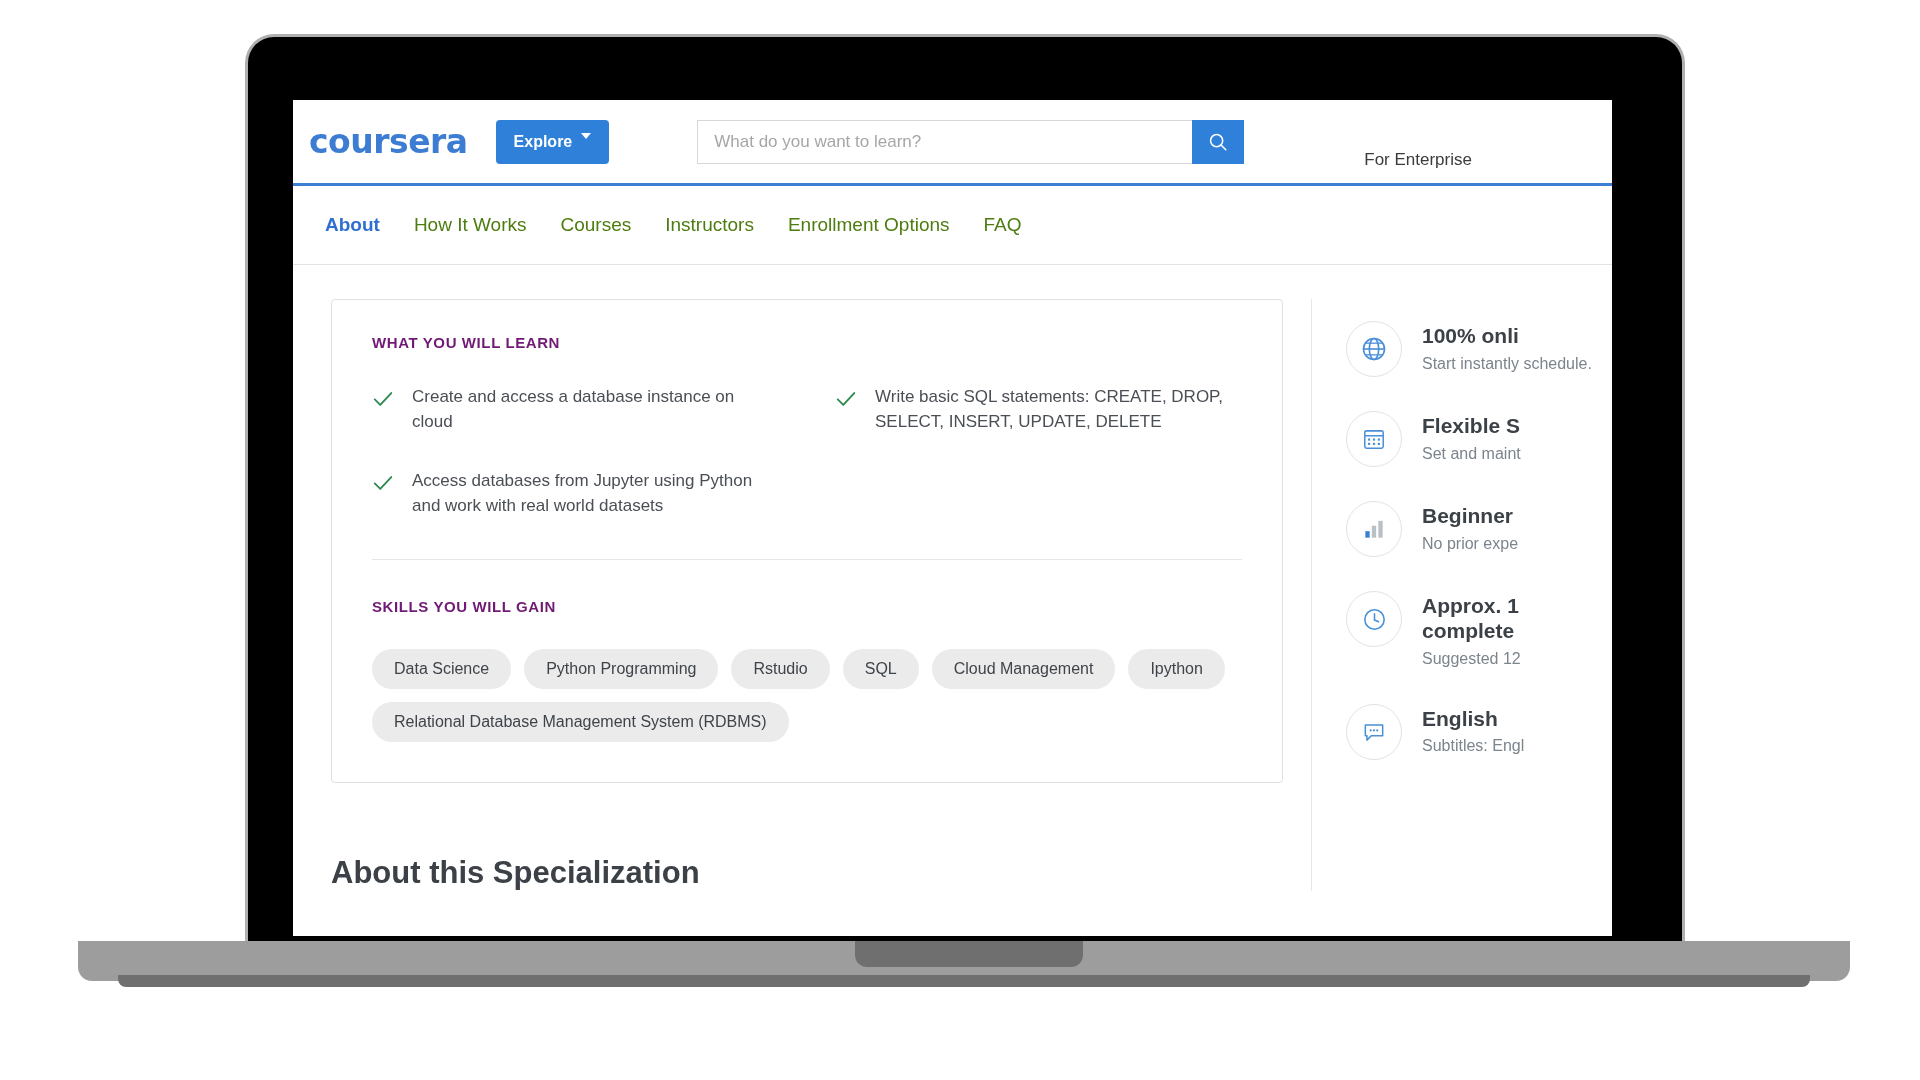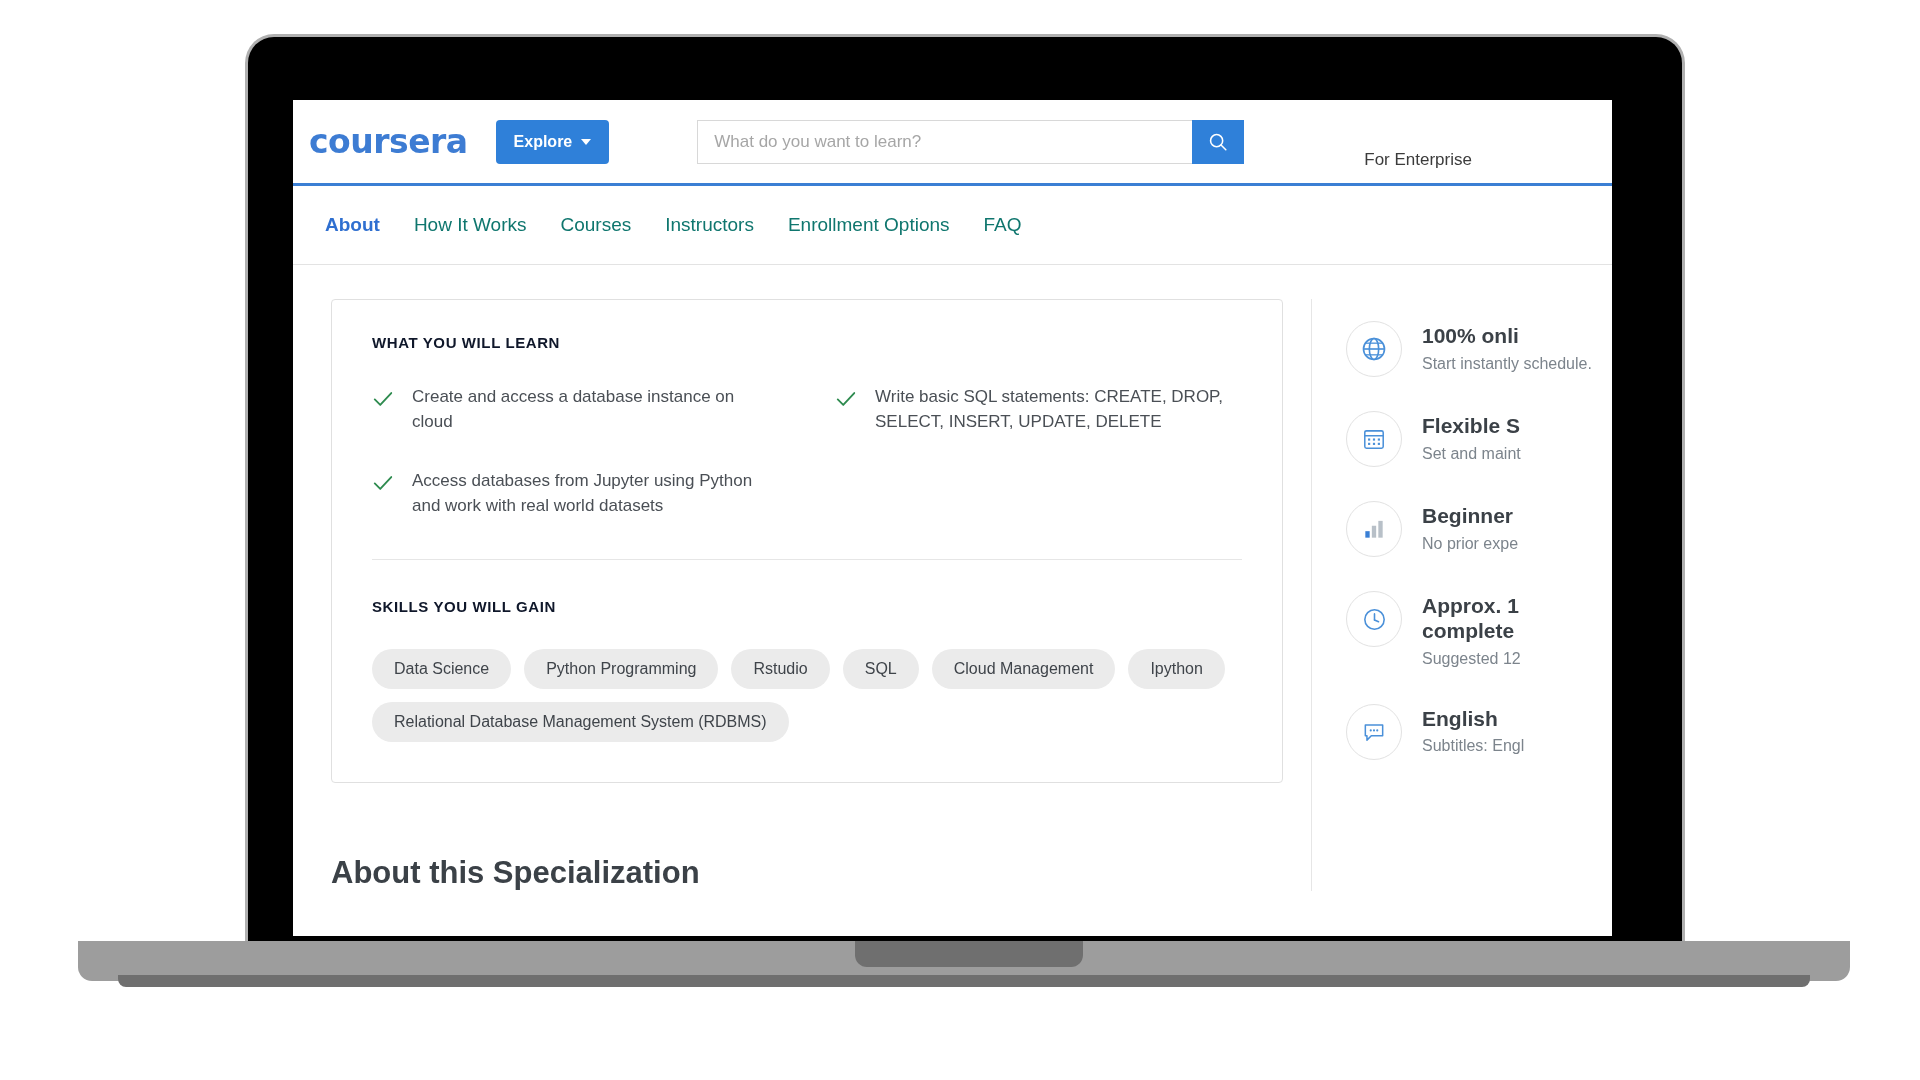--- a/index.html
+++ b/index.html
@@ -81,21 +81,20 @@
 
   #explore-button {
     background: #2f80d9;
     color: #ffffff;
     font-size: 16px;
     font-weight: 700;
     border: none;
     border-radius: 4px;
     padding: 13px 18px;
     display: flex;
-    align-items: center;
     gap: 9px;
     cursor: pointer;
     white-space: nowrap;
   }
   .chev {
     width: 0; height: 0;
     border-left: 5px solid transparent;
     border-right: 5px solid transparent;
     border-top: 6px solid #ffffff;
     display: inline-block;
@@ -143,21 +142,21 @@
   #sub-nav {
     height: 79px;
     border-bottom: 1px solid #e3e3e3;
     display: flex;
     align-items: center;
     padding-left: 32px;
     gap: 34px;
   }
   .nav-tab {
     font-size: 19px;
-    color: #0f766e;
+    color: #4d7c0f;
     cursor: pointer;
     white-space: nowrap;
   }
   .nav-tab.active {
     color: #2f6fd0;
     font-weight: 700;
   }
 
   
   #content-area {
@@ -177,21 +176,21 @@
     border: 1px solid #e0e0e0;
     border-radius: 4px;
     padding: 34px 40px 40px 40px;
     background: #fff;
   }
 
   .card-section-title {
     font-size: 15px;
     font-weight: 700;
     letter-spacing: 0.6px;
-    color: #0f172a;
+    color: #701a75;
     margin-bottom: 34px;
   }
 
   #learn-grid {
     display: grid;
     grid-template-columns: 1fr 1fr;
     column-gap: 56px;
     row-gap: 34px;
   }
   .learn-item {

